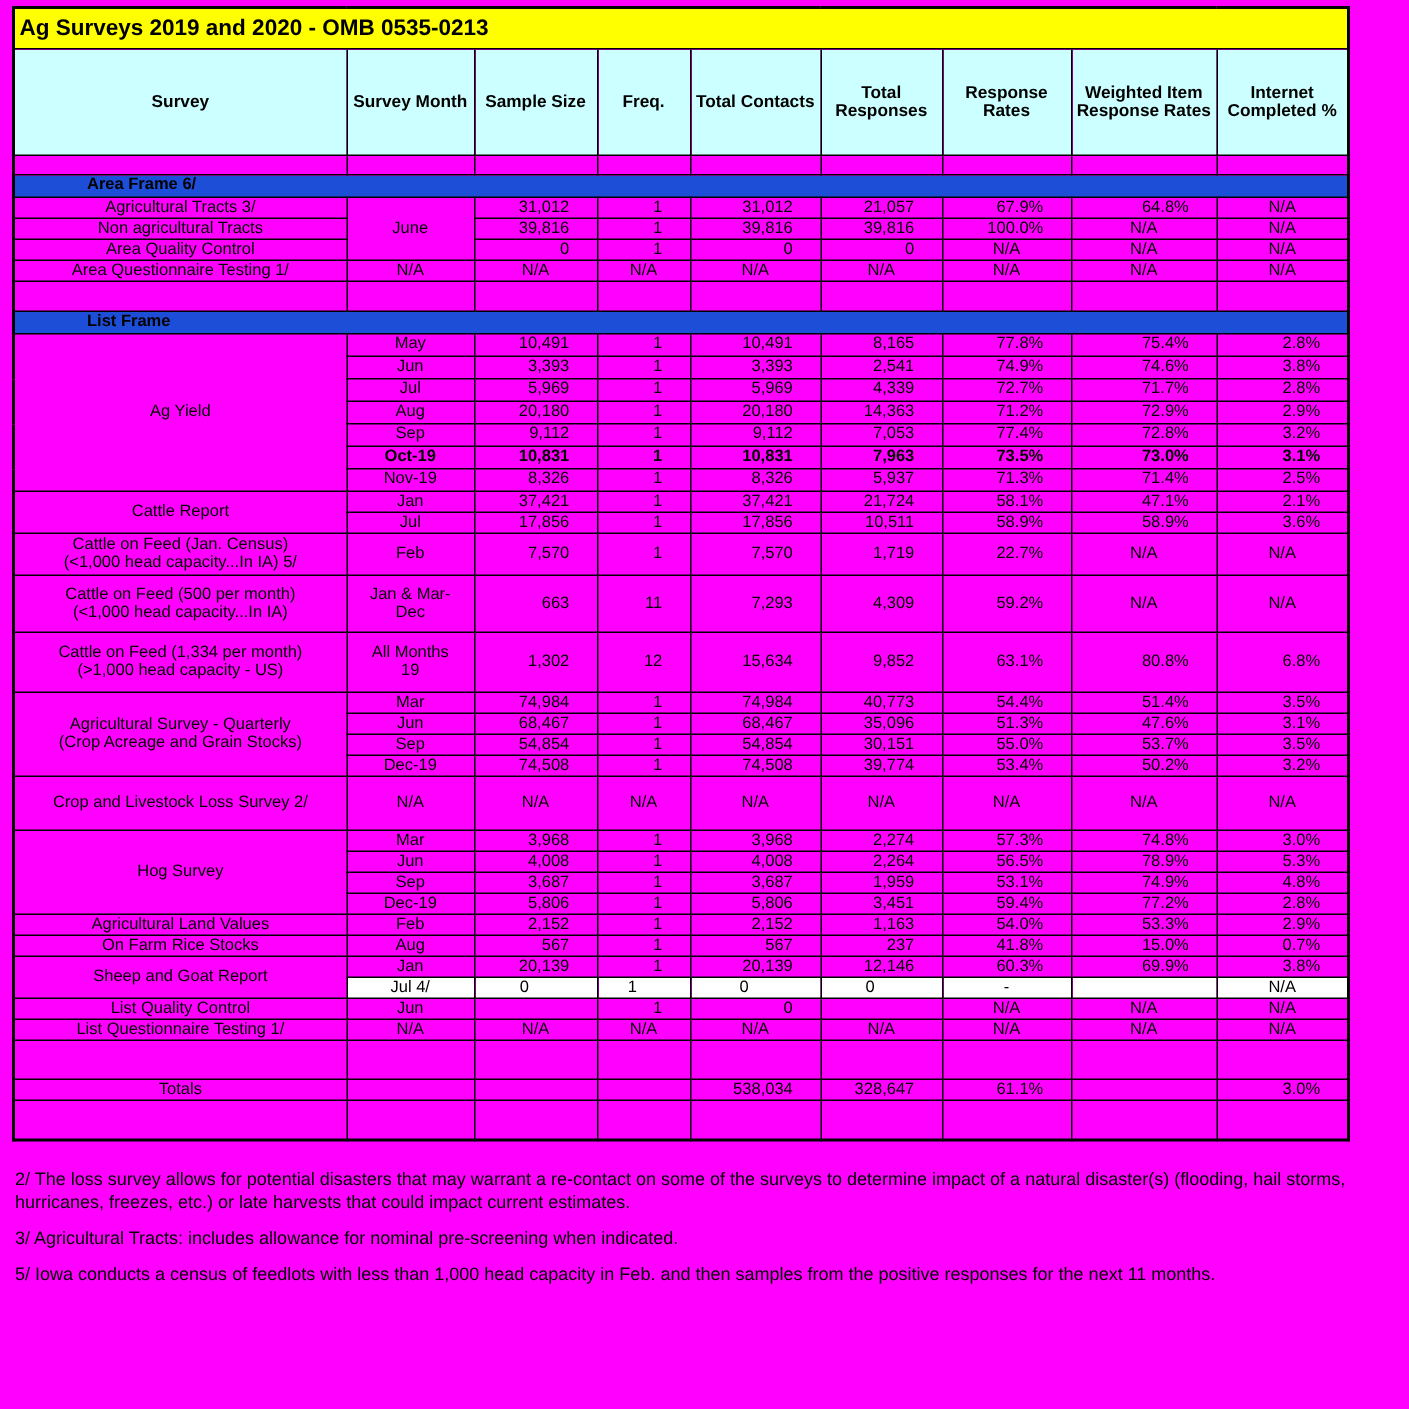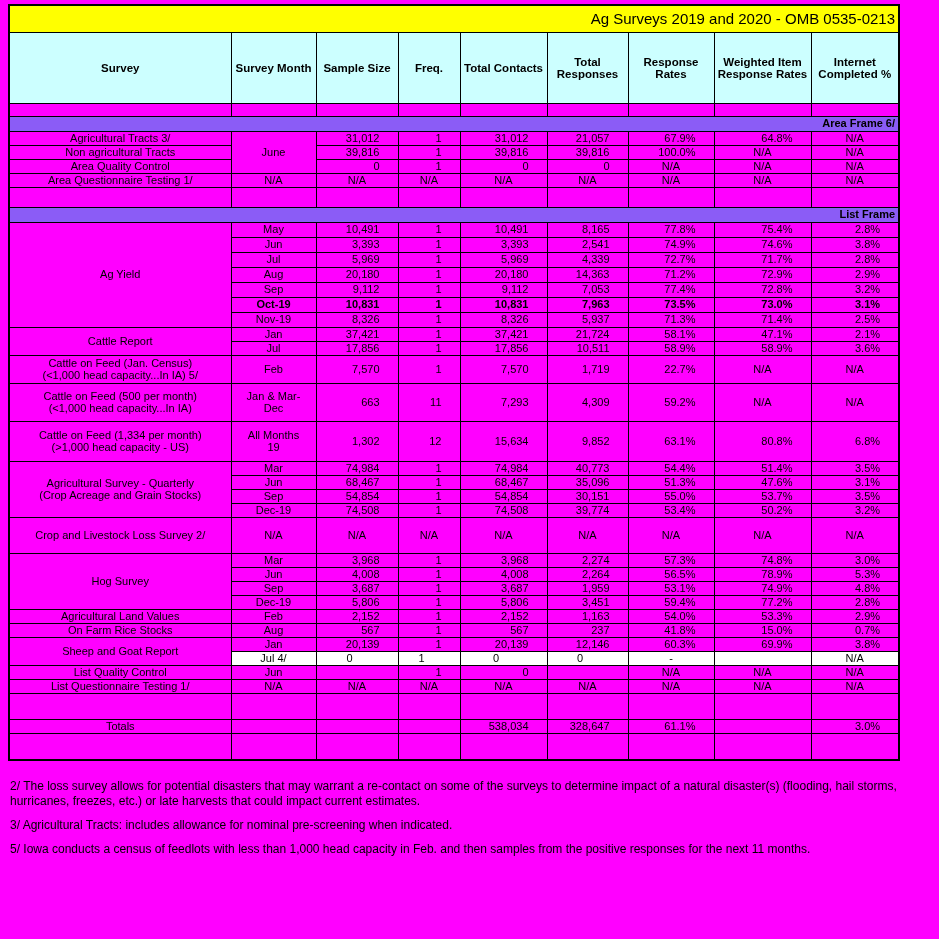--- a/index.html
+++ b/index.html
@@ -21,37 +21,37 @@
     font-size:11px;
     color:#000;
     padding:0 3px;
     vertical-align:middle;
     overflow:hidden;
     white-space:pre-line;
     line-height:1.08;
   }
   tr.title-row td{
     background:#FFFF00;
-    text-align:right;
+    text-align:left;
     font-size:15px;
     height:26px;
-    font-weight:normal;
+    font-weight:bold;
     white-space:nowrap;
   }
   #header-row th{
     background:#CCFFFF;
     font-weight:bold;
     text-align:center;
     height:70px;
     font-size:11.5px;
   }
   tr.section td{
-    background:#8b5cf6;
+    background:#1d4ed8;
     font-weight:bold;
-    text-align:right;
+    text-align:left;
     height:14px;
     padding-left:48px;
   }
   #table-body tr{height:14px;}
   td.num{text-align:right;padding-right:18px;}
   td.ctr{text-align:center;}
   td.white{background:#FFFFFF;text-align:center;}
   td.spacer{border-top:1px solid #000;border-bottom:1px solid #000;}
   .footnotes{
     margin:18px 4px 0 0;

